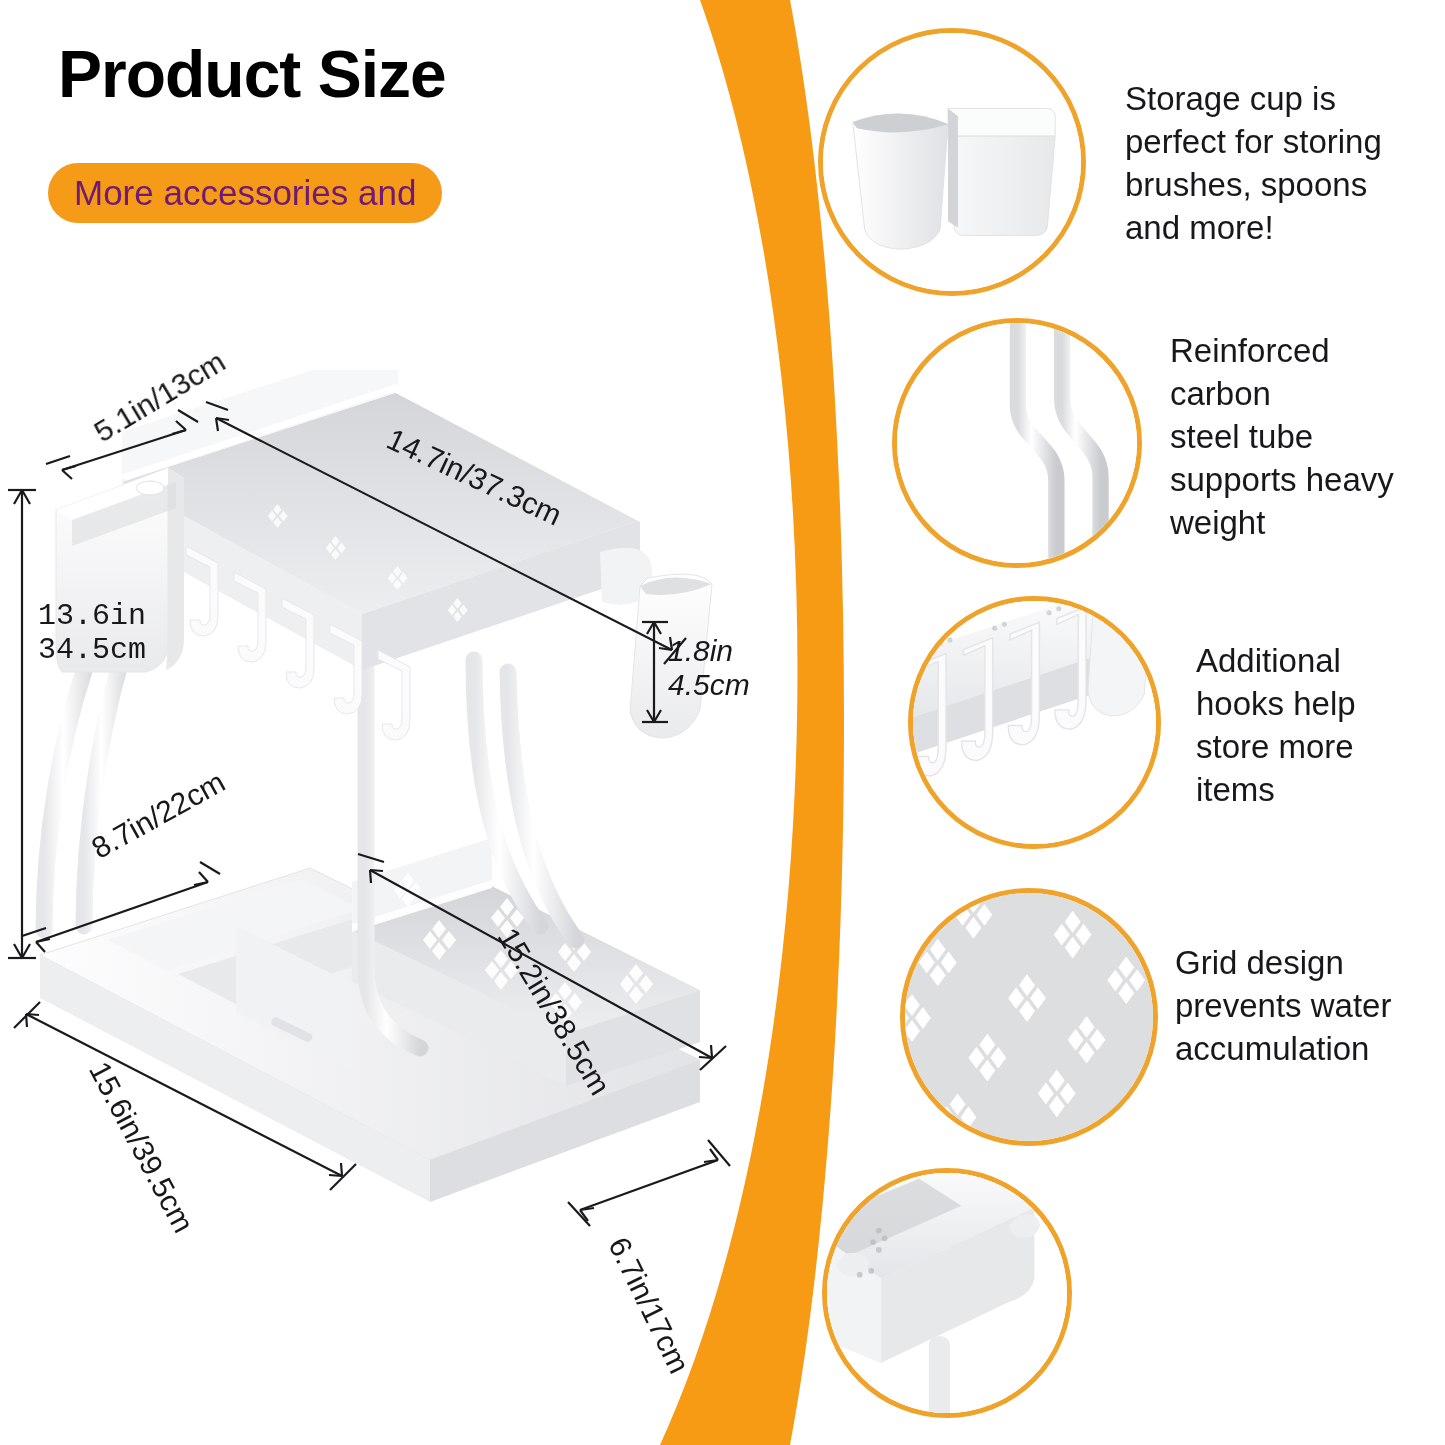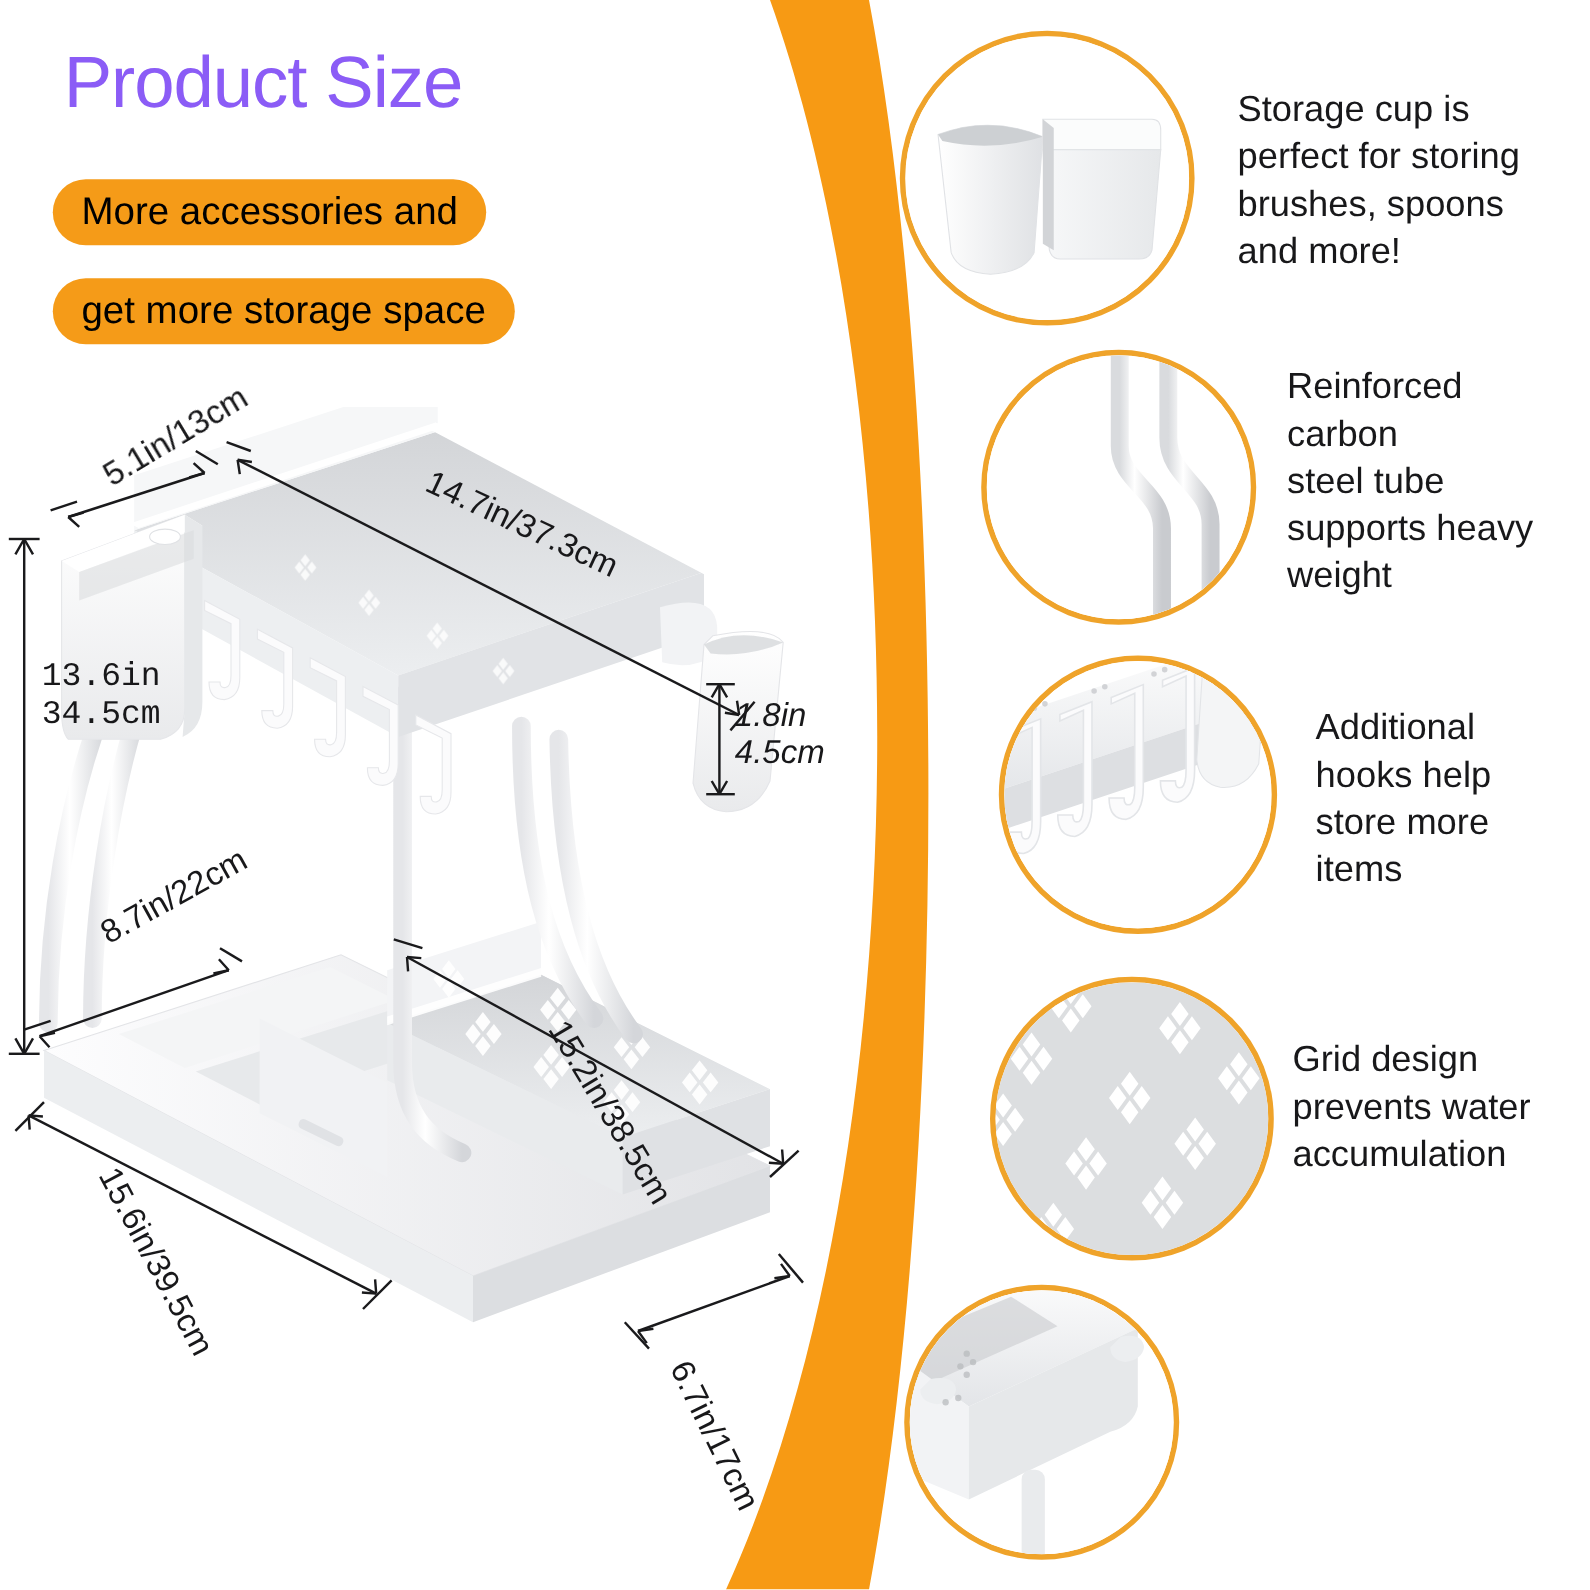--- a/index.html
+++ b/index.html
@@ -26,32 +26,32 @@
   
   .left-panel {
     position: absolute;
     left: 0; top: 0;
     width: 700px; height: 1445px;
   }
   .page-title {
     position: absolute;
     left: 58px; top: 36px;
     font-size: 66px;
-    font-weight: normal;
+    font-weight: bold;
     letter-spacing: -1px;
-    color: #8b5cf6;
+    color: #000000;
     white-space: nowrap;
   }
   .pill {
     position: absolute;
     display: flex;
     align-items: center;
     background: #F59B18;
     border-radius: 40px;
-    color: #000000;
+    color: #701a75;
     font-size: 35px;
     padding: 0 26px;
     height: 60px;
     white-space: nowrap;
   }
   .pill-1 { left: 48px; top: 163px; }
   .pill-2 { left: 48px; top: 253px; }
 
   
   .product-stage {
@@ -127,23 +127,20 @@
 <body>
 
 <div id="page">
 
   <div class="left-panel">
 
     <div class="page-title" id="page-title">Product Size</div>
 
     <div class="pill pill-1">
       <span>More accessories and</span>
-    </div>
-    <div class="pill pill-2">
-      <span>get more storage space</span>
     </div>
 
     <div class="product-stage">
       <svg class="product-svg" viewBox="0 0 790 950" xmlns="http://www.w3.org/2000/svg">
         <defs>
           <linearGradient id="gWhiteV" x1="0" y1="0" x2="0" y2="1">
             <stop offset="0%" stop-color="#ffffff"></stop>
               <stop offset="100%" stop-color="#e9eaec"></stop>
           </linearGradient>
           <linearGradient id="gWhiteH" x1="0" y1="0" x2="1" y2="0">

